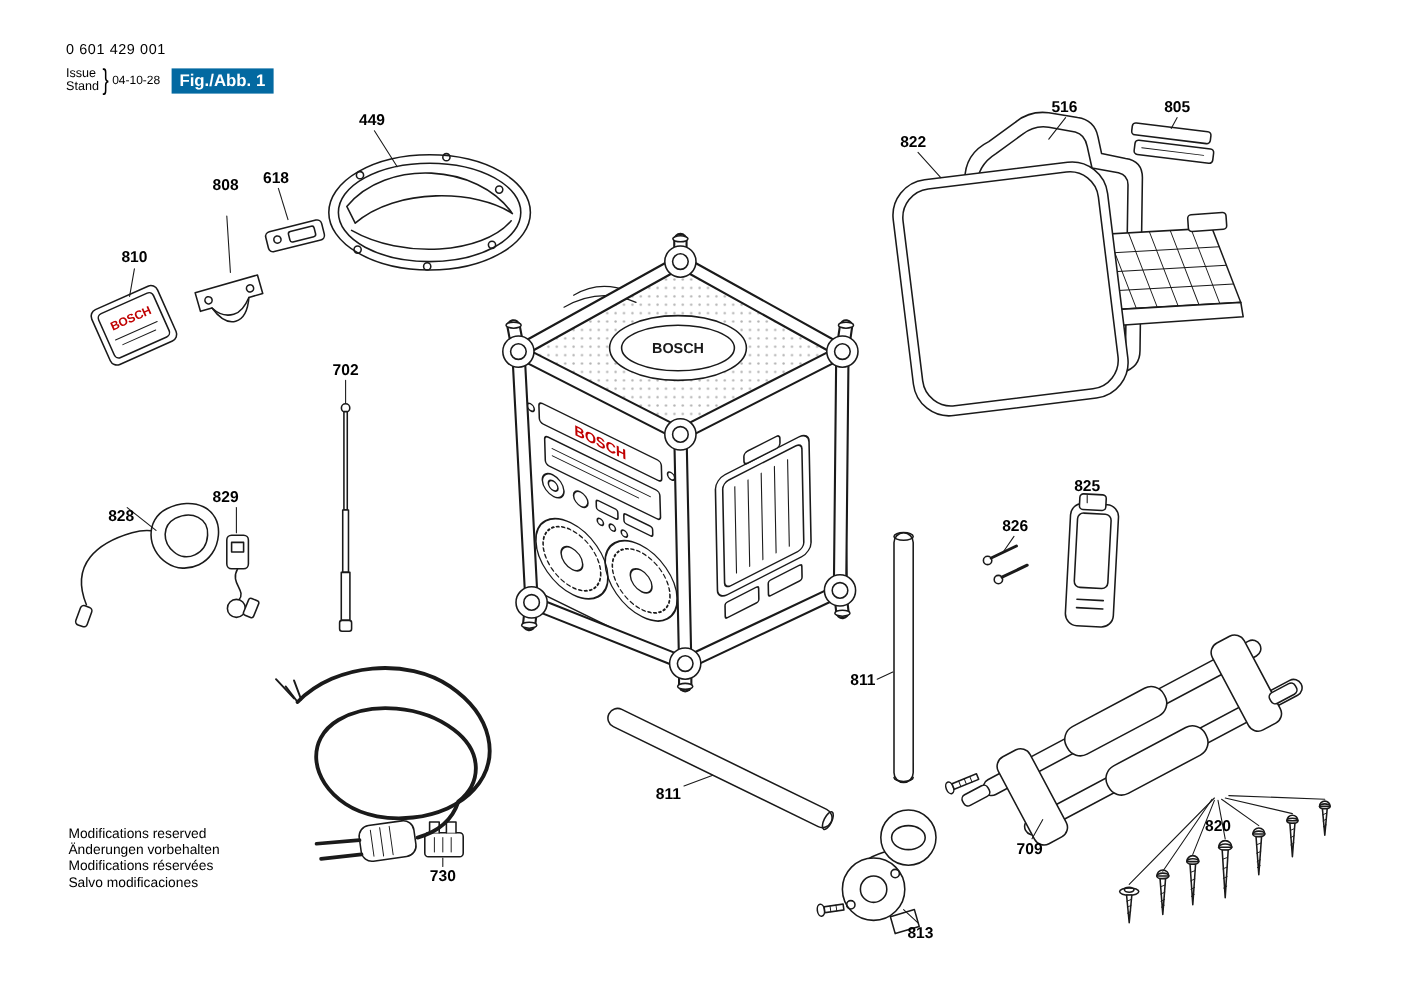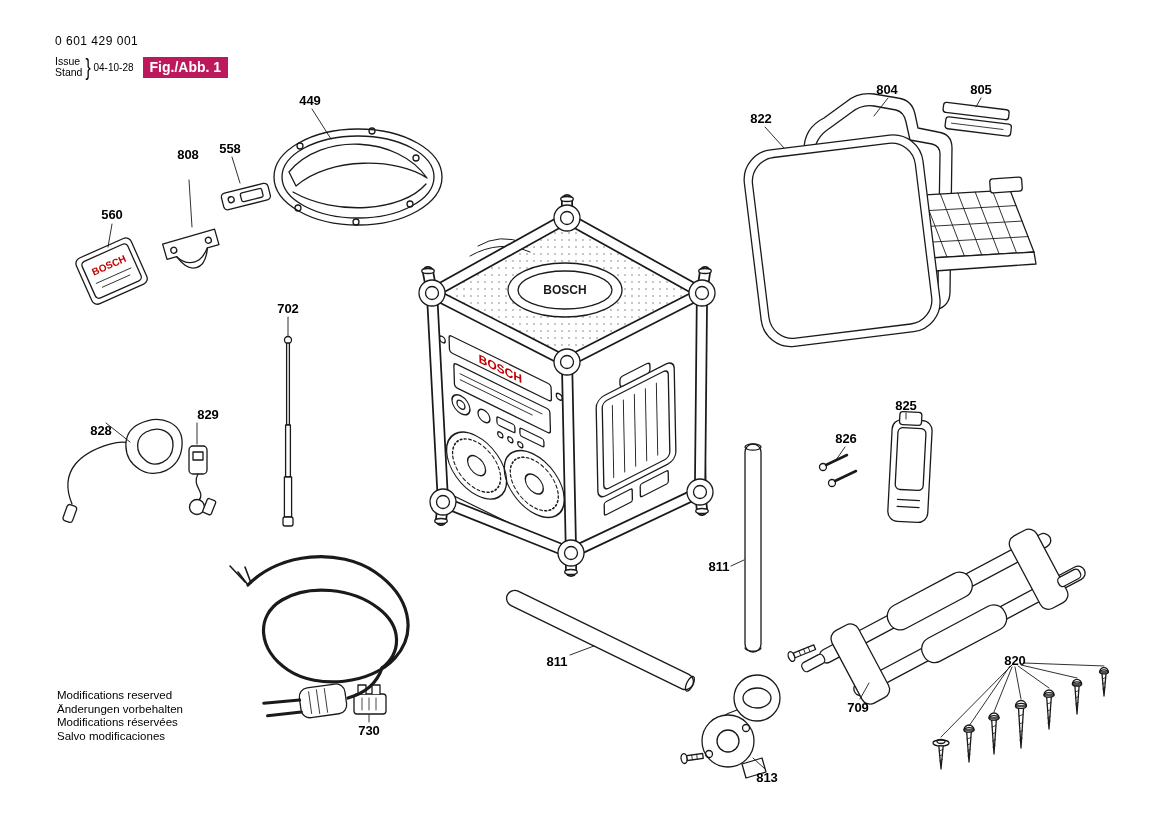--- a/index.html
+++ b/index.html
@@ -16,21 +16,21 @@
   .part-label{
     position:absolute;transform:translate(-50%,-50%);
     font-size:13px;font-weight:bold;white-space:nowrap;
   }
   .header{position:absolute;left:55px;top:34px}
   .doc-number{font-size:12px;letter-spacing:.5px}
   .issue-row{display:flex;align-items:center;margin-top:5px}
   .issue-col{display:flex;flex-direction:column;font-size:10.5px;line-height:11px}
   .brace{display:inline-block;font-size:24px;font-weight:300;margin:0 1px 0 2px;transform:scaleX(.65)}
   .date{font-size:10px;margin-right:9px}
-  .fig-badge{background:#be185d;color:#fff;font-weight:bold;font-size:14px;padding:2px 7px 3px 7px}
+  .fig-badge{background:#0369a1;color:#fff;font-weight:bold;font-size:14px;padding:2px 7px 3px 7px}
   .footer{position:absolute;left:57px;top:689px;font-size:11.5px;line-height:13.5px}
 </style>
 </head>
 <body>
 
 <svg id="art" width="1169" height="826" viewBox="0 0 1169 826" xmlns="http://www.w3.org/2000/svg">
   <defs>
     <pattern id="dotgrid" width="7" height="7" patternUnits="userSpaceOnUse">
       <circle cx="2" cy="2" r="1" fill="#555" stroke="none"></circle>
     </pattern>
@@ -423,36 +423,36 @@
       <span>Issue</span>
       <span>Stand</span>
     </div>
     <span class="brace">}</span>
     <span class="date">04-10-28</span>
     <span class="fig-badge">Fig./Abb. 1</span>
   </div>
 </div>
 
 <div class="part-label" style="left:310px;top:100px">449</div>
-<div class="part-label" style="left:230px;top:148px">558</div>
+<div class="part-label" style="left:230px;top:148px">618</div>
 <div class="part-label" style="left:188px;top:154px">808</div>
-<div class="part-label" style="left:112px;top:214px">560</div>
+<div class="part-label" style="left:112px;top:214px">810</div>
 <div class="part-label" style="left:288px;top:308px">702</div>
 <div class="part-label" style="left:101px;top:430px">828</div>
-<div class="part-label" style="left:208px;top:414px">829</div>
-<div class="part-label" style="left:887px;top:89px">804</div>
+<div class="part-label" style="left:188px;top:414px">829</div>
+<div class="part-label" style="left:887px;top:89px">516</div>
 <div class="part-label" style="left:981px;top:89px">805</div>
 <div class="part-label" style="left:761px;top:118px">822</div>
 <div class="part-label" style="left:906px;top:405px">825</div>
 <div class="part-label" style="left:846px;top:438px">826</div>
 <div class="part-label" style="left:719px;top:566px">811</div>
 <div class="part-label" style="left:557px;top:661px">811</div>
 <div class="part-label" style="left:858px;top:707px">709</div>
 <div class="part-label" style="left:767px;top:777px">813</div>
-<div class="part-label" style="left:1015px;top:660px">820</div>
+<div class="part-label" style="left:1015px;top:688px">820</div>
 <div class="part-label" style="left:369px;top:730px">730</div>
 
 <div class="footer">
   <div>Modifications reserved</div>
   <div>Änderungen vorbehalten</div>
   <div>Modifications réservées</div>
   <div>Salvo modificaciones</div>
 </div>
 
 </body></html>

